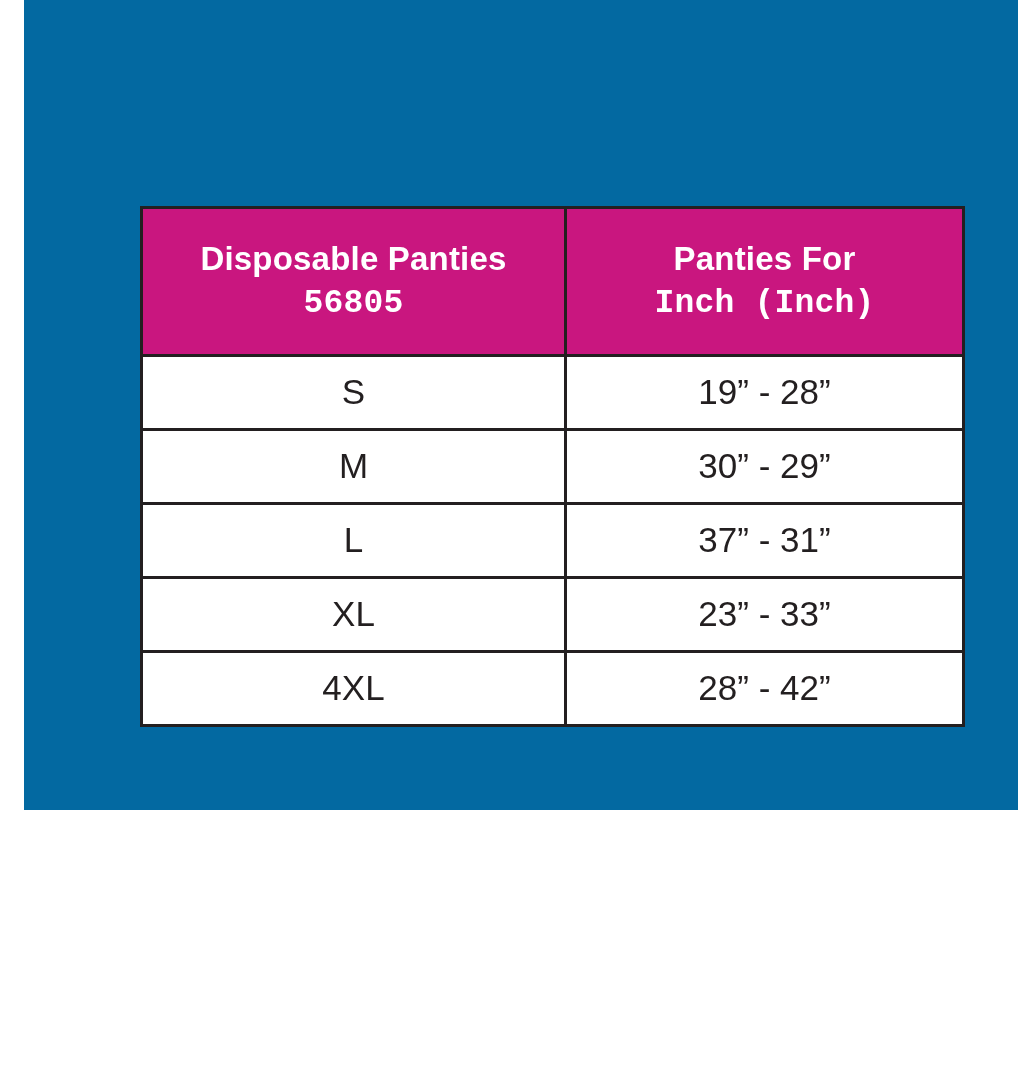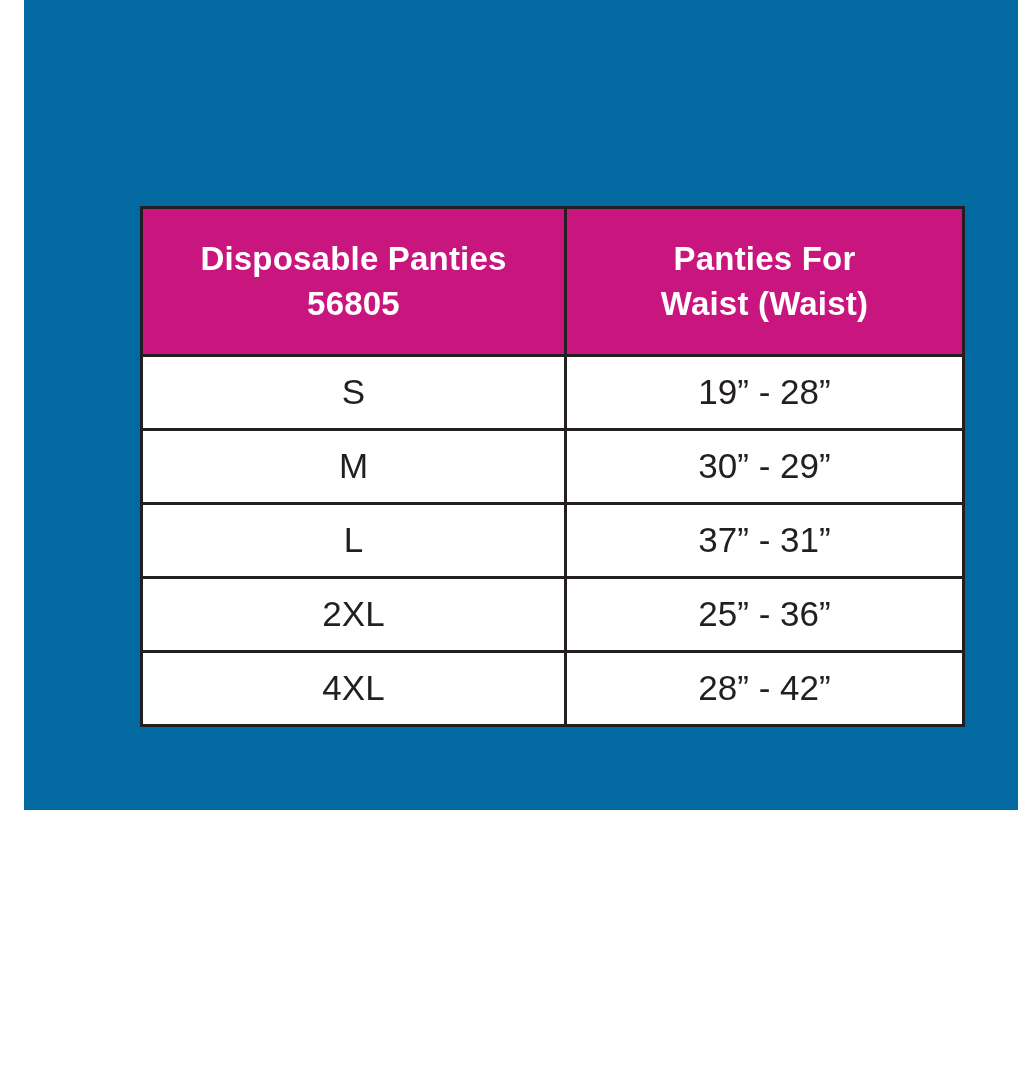--- a/index.html
+++ b/index.html
@@ -44,20 +44,21 @@
     background: #c9167f;
     color: #ffffff;
     font-size: 33px;
     font-weight: bold;
     line-height: 1.35;
     height: 145px;
     letter-spacing: 0.2px;
   }
   .head-cell .line2 {
     display: block;
+    font-family: Liberation Mono, monospace;
   }
   .body-cell {
     background: #ffffff;
     color: #231f20;
     font-size: 35px;
     font-weight: normal;
     height: 71px;
     line-height: 1.1;
   }
 </style>
@@ -72,40 +73,40 @@
       <col class="col-b">
     </colgroup>
     <thead>
       <tr>
         <th class="head-cell">
           <span>Disposable Panties</span>
           <span class="line2">56805</span>
         </th>
         <th class="head-cell">
           <span>Panties For</span>
-          <span class="line2">Waist (Waist)</span>
+          <span class="line2">Inch (Inch)</span>
         </th>
       </tr>
     </thead>
     <tbody>
       <tr>
         <td class="body-cell">S</td>
         <td class="body-cell">19” - 28”</td>
       </tr>
       <tr>
         <td class="body-cell">M</td>
         <td class="body-cell">30” - 29”</td>
       </tr>
       <tr>
         <td class="body-cell">L</td>
         <td class="body-cell">37” - 31”</td>
       </tr>
       <tr>
-        <td class="body-cell">2XL</td>
-        <td class="body-cell">25” - 36”</td>
+        <td class="body-cell">XL</td>
+        <td class="body-cell">23” - 33”</td>
       </tr>
       <tr>
         <td class="body-cell">4XL</td>
         <td class="body-cell">28” - 42”</td>
       </tr>
     </tbody>
   </table>
 
 </div>
 

